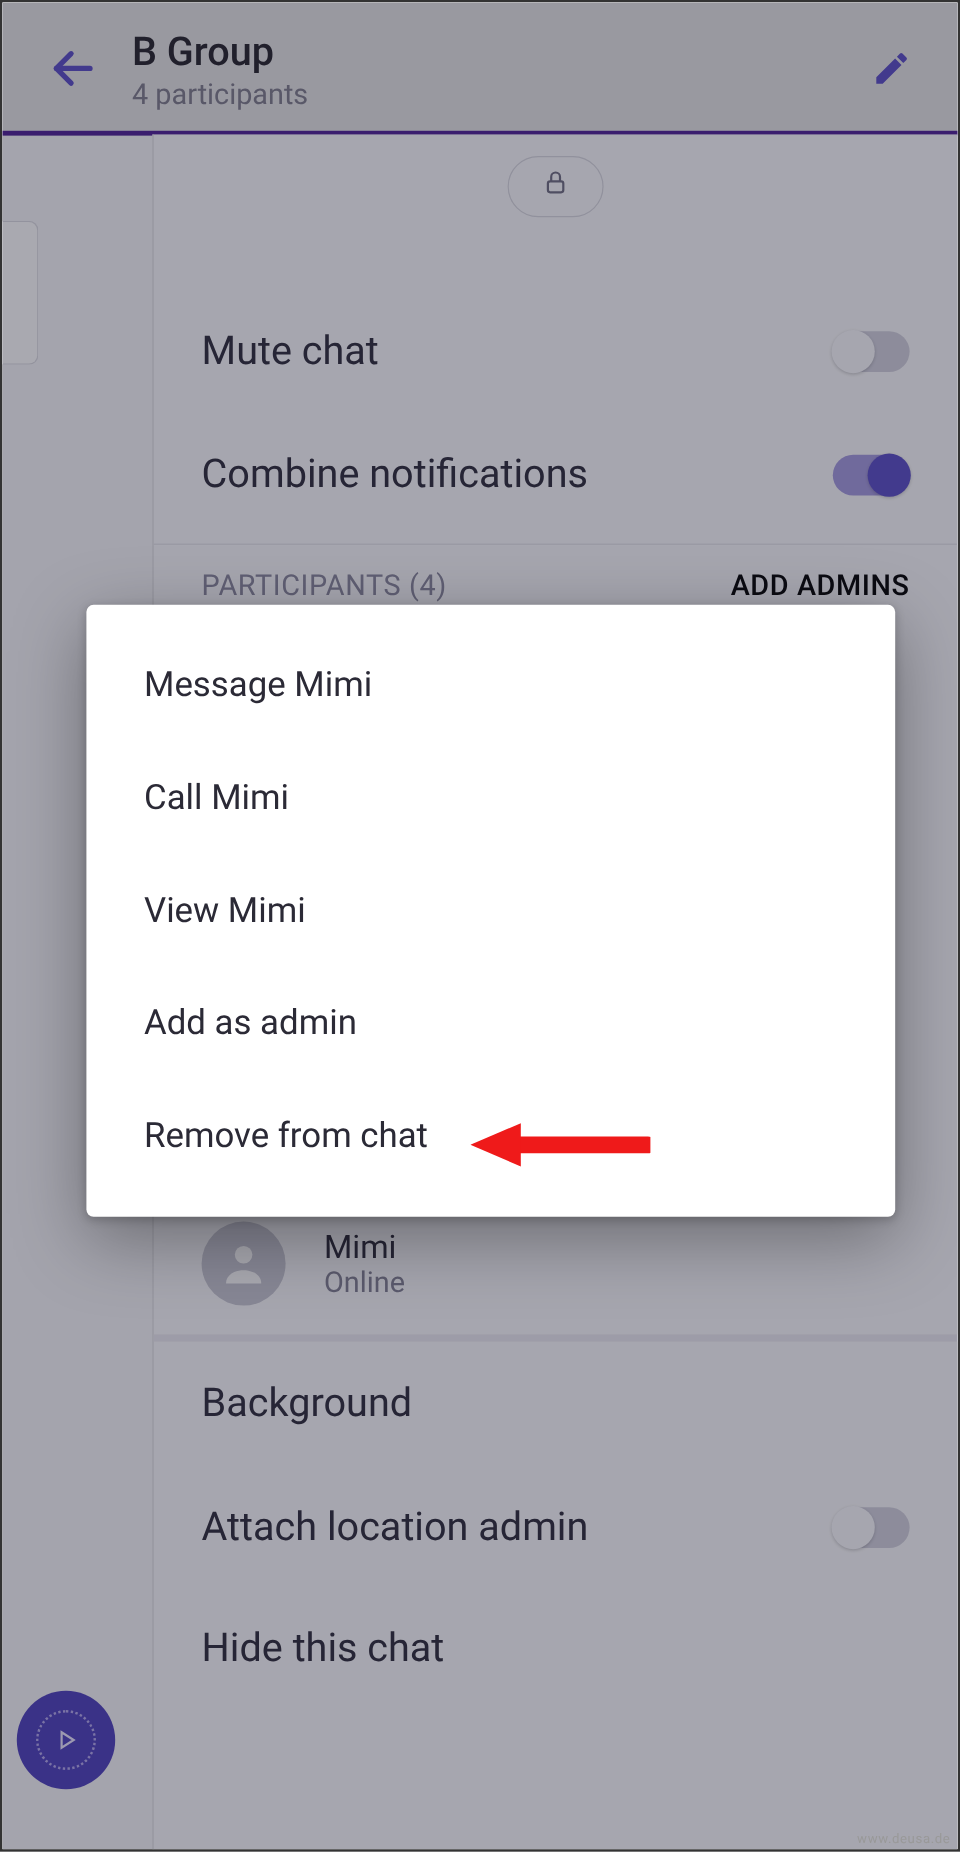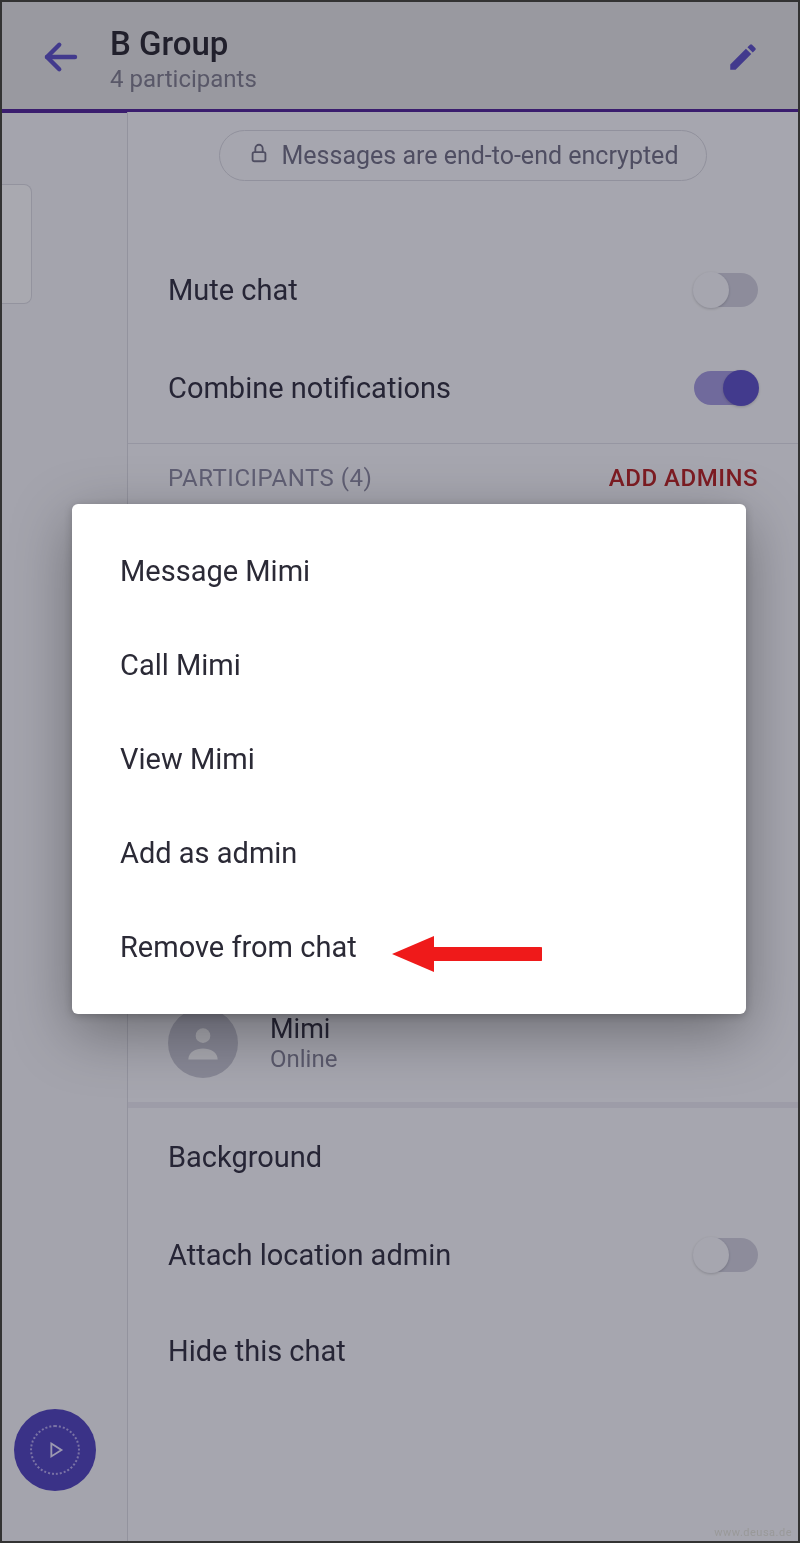--- a/index.html
+++ b/index.html
@@ -50,41 +50,41 @@
       gap: 12px;
     }
     .encrypted-pill span { color: #6f6d82; font-size: 25px; }
     .lock-icon { color: #8a889e; }
     .row {
       display: flex;
       align-items: center;
       justify-content: space-between;
       padding: 32px 40px;
     }
-    .row-label { font-size: 29px; color: #2d2b3a; }
+    .row-label { font-size: 33px; color: #2d2b3a; }
     .toggle {
       width: 64px; height: 34px; border-radius: 18px;
       background: #d2d1de; position: relative;
     }
     .toggle .knob {
       position: absolute; width: 36px; height: 36px; border-radius: 50%;
       background: #fafafe; top: -1px; left: -1px;
       box-shadow: 0 1px 3px rgba(0,0,0,0.2);
     }
     .toggle.on { background: #a49adf; }
     .toggle.on .knob { background: #5a4cc7; left: auto; right: -1px; }
     .section-header {
       display: flex;
       justify-content: space-between;
       padding: 20px 40px 10px 40px;
       border-top: 1px solid #e1e1e8;
       margin-top: 6px;
     }
     .section-title { font-size: 24px; letter-spacing: 0.5px; color: #8a889e; }
-    .section-action { font-size: 24px; letter-spacing: 0.5px; color: #b91c1c; font-weight: 500; }
+    .section-action { font-size: 24px; letter-spacing: 0.5px; color: #000000; font-weight: 500; }
     .participant {
       display: flex; align-items: center; gap: 32px;
       padding: 12px 40px;
     }
     .avatar {
       width: 70px; height: 70px; border-radius: 50%;
       background: #c8c8d4; display: flex; align-items: center; justify-content: center;
     }
     .avatar.dark { background: #2a2f40; }
     .avatar svg { color: #fff; }
@@ -173,21 +173,20 @@
   <div class="left-stub"></div>
 
   <div class="content-offset">
     <div class="encrypted-pill">
       <span class="lock-icon">
         <svg width="22" height="22" viewBox="0 0 24 24" fill="none" stroke="currentColor" stroke-width="2">
             <rect x="5" y="11" width="14" height="10" rx="2"></rect>
             <path d="M8 11V7a4 4 0 0 1 8 0v4"></path>
           </svg>
       </span>
-      <span>Messages are end-to-end encrypted</span>
     </div>
 
     <div style="height:60px"></div>
 
     <div class="row">
       <div class="row-label">Mute chat</div>
       <div class="toggle">
           <div class="knob"></div>
         </div>
     </div>

